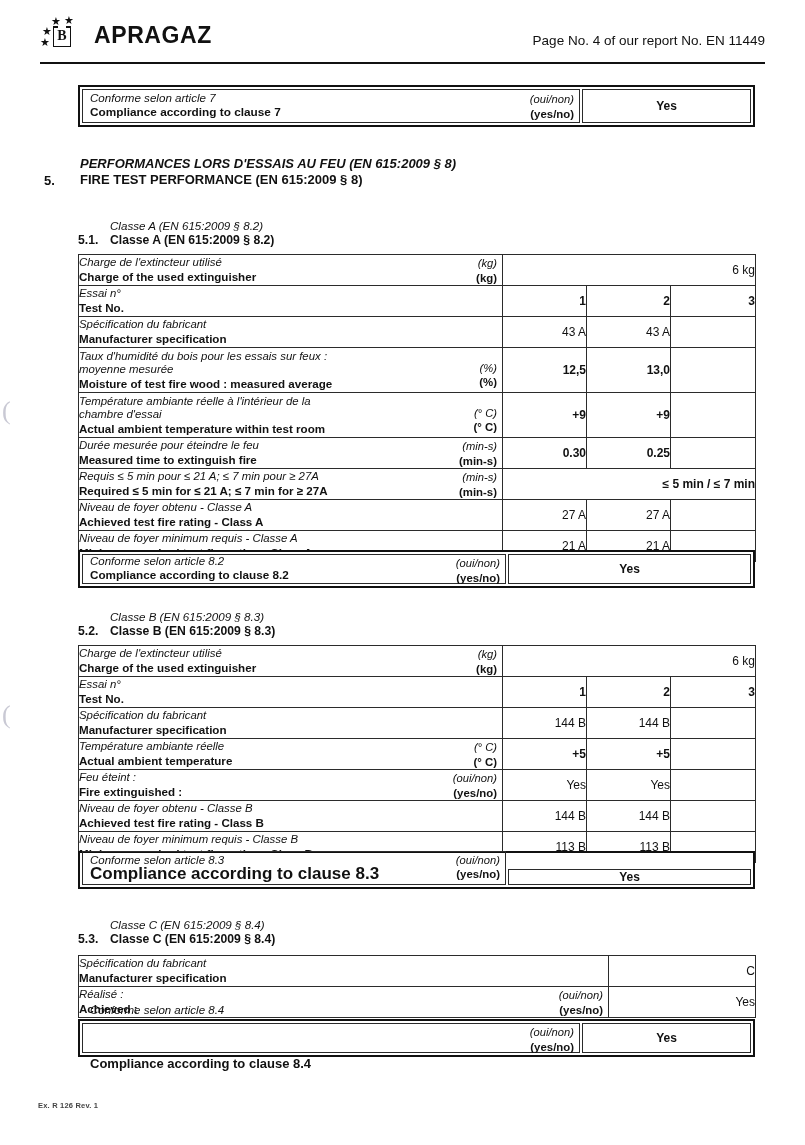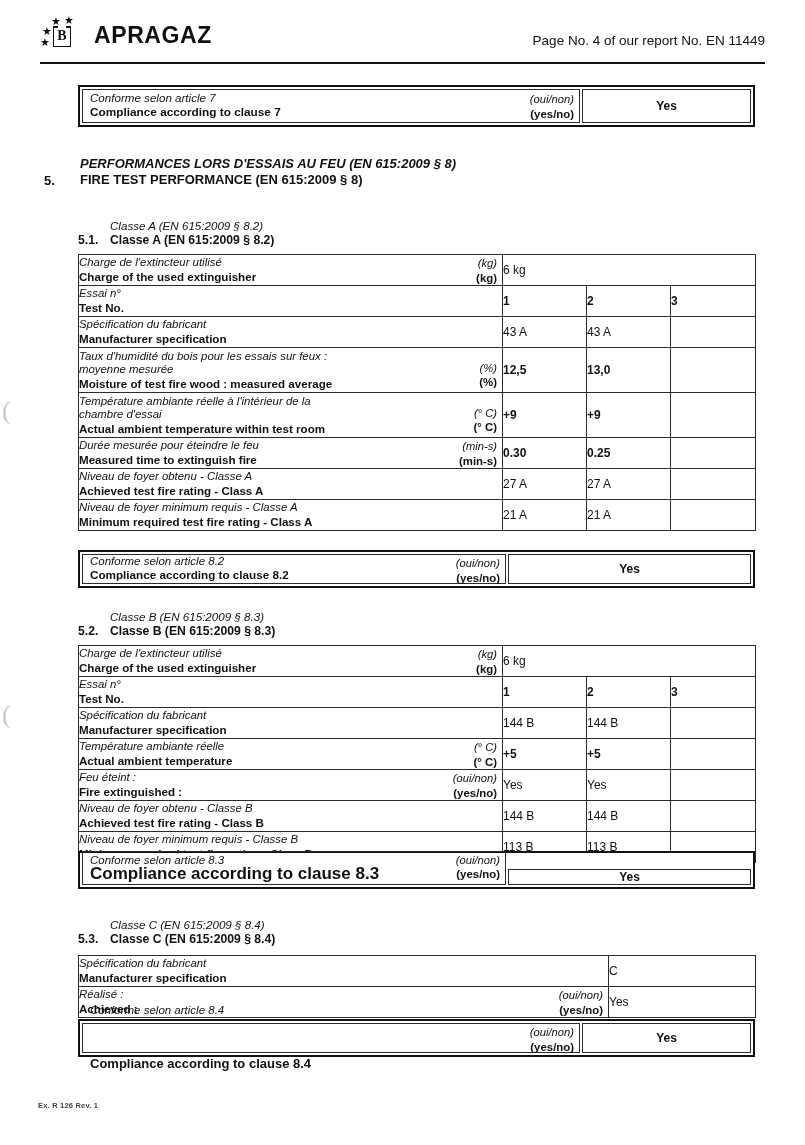--- a/index.html
+++ b/index.html
@@ -149,21 +149,21 @@
     display: block;
   }
   .unit .u-en {
     font-weight: bold;
     font-size: 11.4px;
     line-height: 14px;
     display: block;
   }
   .unit.two-line { bottom: 3px; }
   .val {
-    text-align: left;
+    text-align: right;
     font-size: 12px;
     font-weight: bold;
   }
   .val.plain {
     font-weight: normal;
   }
 
   
   .comp-wrap {
     position: absolute;
@@ -366,20 +366,31 @@
           <span class="unit" style="top:2px;">
             <span class="u-fr">(min-s)</span>
             <span class="u-en">(min-s)</span>
           </span>
         </td>
         <td class="val">0.30</td>
         <td class="val">0.25</td>
         <td class="val"></td>
       </tr>
 
+      <tr>
+        <td class="lbl" style="height:30px;">
+          <div class="fr">Requis ≤ 5 min pour ≤ 21 A; ≤ 7 min pour ≥ 27A</div>
+          <div class="en">Required ≤ 5 min for ≤ 21 A; ≤ 7 min for ≥ 27A</div>
+          <span class="unit" style="top:2px;">
+            <span class="u-fr">(min-s)</span>
+            <span class="u-en">(min-s)</span>
+          </span>
+        </td>
+        <td class="val" colspan="3">≤ 5 min / ≤ 7 min</td>
+      </tr>
 
       <tr>
         <td class="lbl" style="height:30px;">
           <div class="fr">Niveau de foyer obtenu - Classe A</div>
           <div class="en">Achieved test fire rating - Class A</div>
         </td>
         <td class="val plain">27 A</td>
         <td class="val plain">27 A</td>
         <td class="val plain"></td>
       </tr>

